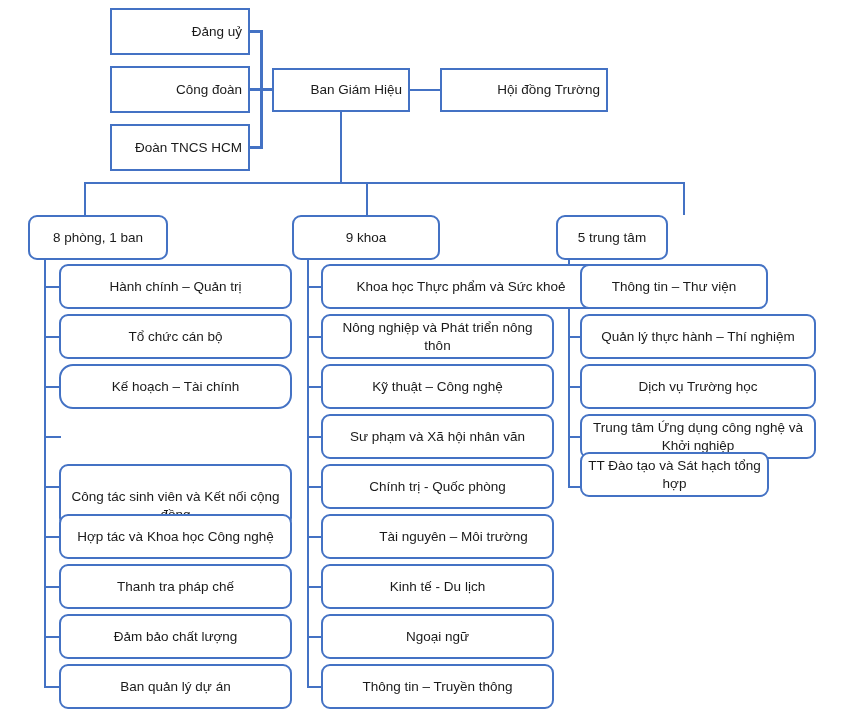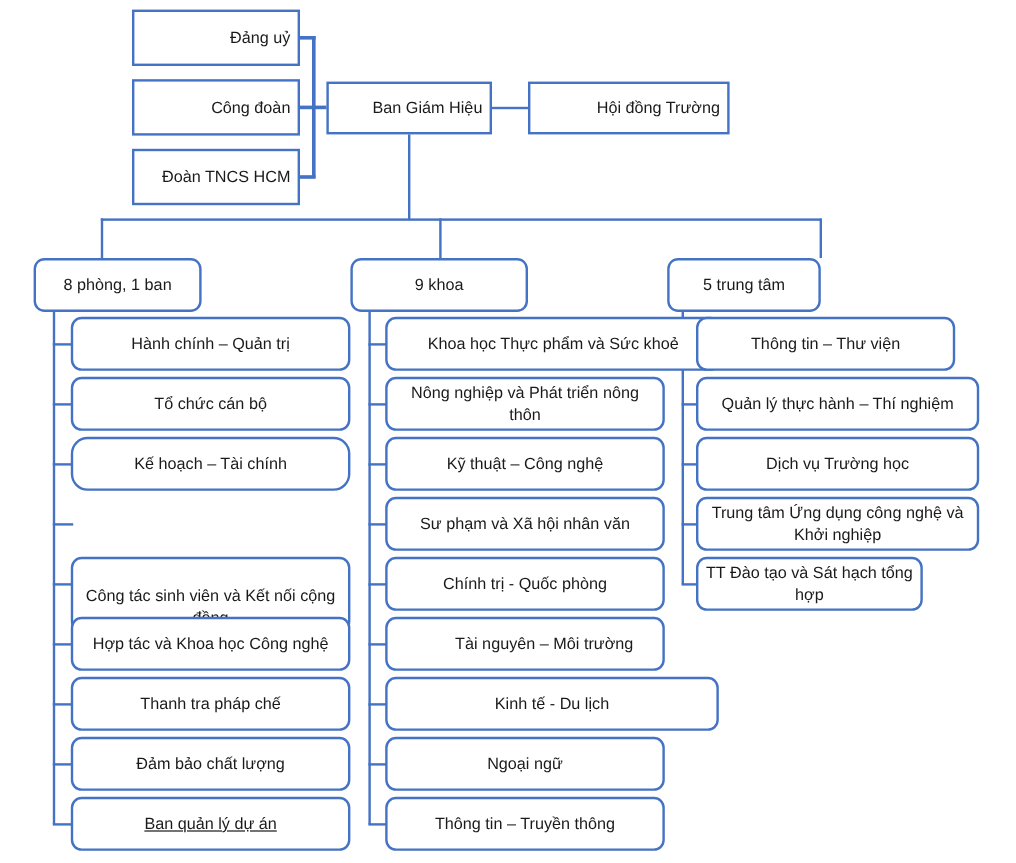--- a/index.html
+++ b/index.html
@@ -87,21 +87,21 @@
   <div class="ln thin-v" style="left:84px; top:182px; height:33px;"></div>
   <div class="ln thin-v" style="left:366px; top:182px; height:33px;"></div>
   <div class="ln thin-v" style="left:683px; top:182px; height:33px;"></div>
 
   <div class="box round" style="left:28px; top:215px; width:140px; height:45px;">
     <span class="txt">8 phòng, 1 ban</span>
   </div>
   <div class="box round" style="left:292px; top:215px; width:148px; height:45px;">
     <span class="txt">9 khoa</span>
   </div>
-  <div class="box round" style="left:556px; top:215px; width:128px; height:45px;">
+  <div class="box round" style="left:556px; top:215px; width:112px; height:45px;">
     <span class="txt">5 trung tâm</span>
   </div>
 
   <div class="ln thin-v" style="left:44px; top:259px; height:428px;"></div>
 
   <div class="ln thin-h" style="left:44px; top:286px; width:17px;"></div>
   <div class="box round" style="left:59px; top:264px; width:233px; height:45px;">
     <span class="txt">Hành chính – Quản trị</span>
   </div>
 
@@ -131,21 +131,21 @@
   <div class="box round" style="left:59px; top:564px; width:233px; height:45px;">
     <span class="txt">Thanh tra pháp chế</span>
   </div>
 
   <div class="ln thin-h" style="left:44px; top:636px; width:17px;"></div>
   <div class="box round" style="left:59px; top:614px; width:233px; height:45px;">
     <span class="txt">Đảm bảo chất lượng</span>
   </div>
 
   <div class="ln thin-h" style="left:44px; top:686px; width:17px;"></div>
-  <div class="box round" style="left:59px; top:664px; width:233px; height:45px;text-decoration:underline;">
+  <div class="box round" style="left:59px; top:664px; width:233px; height:45px;">
     <span class="txt">Ban quản lý dự án</span>
   </div>
 
   <div class="ln thin-v" style="left:307px; top:259px; height:428px;"></div>
 
   <div class="ln thin-h" style="left:307px; top:286px; width:16px;"></div>
   <div class="box round" style="left:321px; top:264px; width:280px; height:45px;">
     <span class="txt">Khoa học Thực phẩm và Sức khoẻ</span>
   </div>
 
@@ -168,54 +168,54 @@
   <div class="box round" style="left:321px; top:464px; width:233px; height:45px;">
     <span class="txt">Chính trị - Quốc phòng</span>
   </div>
 
   <div class="ln thin-h" style="left:307px; top:536px; width:16px;"></div>
   <div class="box round" style="left:321px; top:514px; width:233px; height:45px;padding-left:38px;">
     <span class="txt">Tài nguyên – Môi trường</span>
   </div>
 
   <div class="ln thin-h" style="left:307px; top:586px; width:16px;"></div>
-  <div class="box round" style="left:321px; top:564px; width:278px; height:45px;">
+  <div class="box round" style="left:321px; top:564px; width:233px; height:45px;">
     <span class="txt">Kinh tế - Du lịch</span>
   </div>
 
   <div class="ln thin-h" style="left:307px; top:636px; width:16px;"></div>
   <div class="box round" style="left:321px; top:614px; width:233px; height:45px;">
     <span class="txt">Ngoại ngữ</span>
   </div>
 
   <div class="ln thin-h" style="left:307px; top:686px; width:16px;"></div>
   <div class="box round" style="left:321px; top:664px; width:233px; height:45px;">
     <span class="txt">Thông tin – Truyền thông</span>
   </div>
 
   <div class="ln thin-v" style="left:568px; top:259px; height:228px;"></div>
 
   <div class="ln thin-h" style="left:568px; top:286px; width:14px;"></div>
-  <div class="box round" style="left:580px; top:264px; width:216px; height:45px;">
+  <div class="box round" style="left:580px; top:264px; width:188px; height:45px;">
     <span class="txt">Thông tin – Thư viện</span>
   </div>
 
   <div class="ln thin-h" style="left:568px; top:336px; width:14px;"></div>
   <div class="box round" style="left:580px; top:314px; width:236px; height:45px;">
     <span class="txt">Quản lý thực hành – Thí nghiệm</span>
   </div>
 
   <div class="ln thin-h" style="left:568px; top:386px; width:14px;"></div>
   <div class="box round" style="left:580px; top:364px; width:236px; height:45px;">
     <span class="txt">Dịch vụ Trường học</span>
   </div>
 
   <div class="ln thin-h" style="left:568px; top:436px; width:14px;"></div>
   <div class="box round" style="left:580px; top:414px; width:236px; height:45px;">
     <span class="txt">Trung tâm Ứng dụng công nghệ và Khởi nghiệp</span>
   </div>
 
   <div class="ln thin-h" style="left:568px; top:486px; width:14px;"></div>
-  <div class="box round" style="left:580px; top:464px; width:189px; height:45px;">
+  <div class="box round" style="left:580px; top:452px; width:189px; height:45px;">
     <span class="txt">TT Đào tạo và Sát hạch tổng hợp</span>
   </div>
 
 </div>
 
 </body></html>

